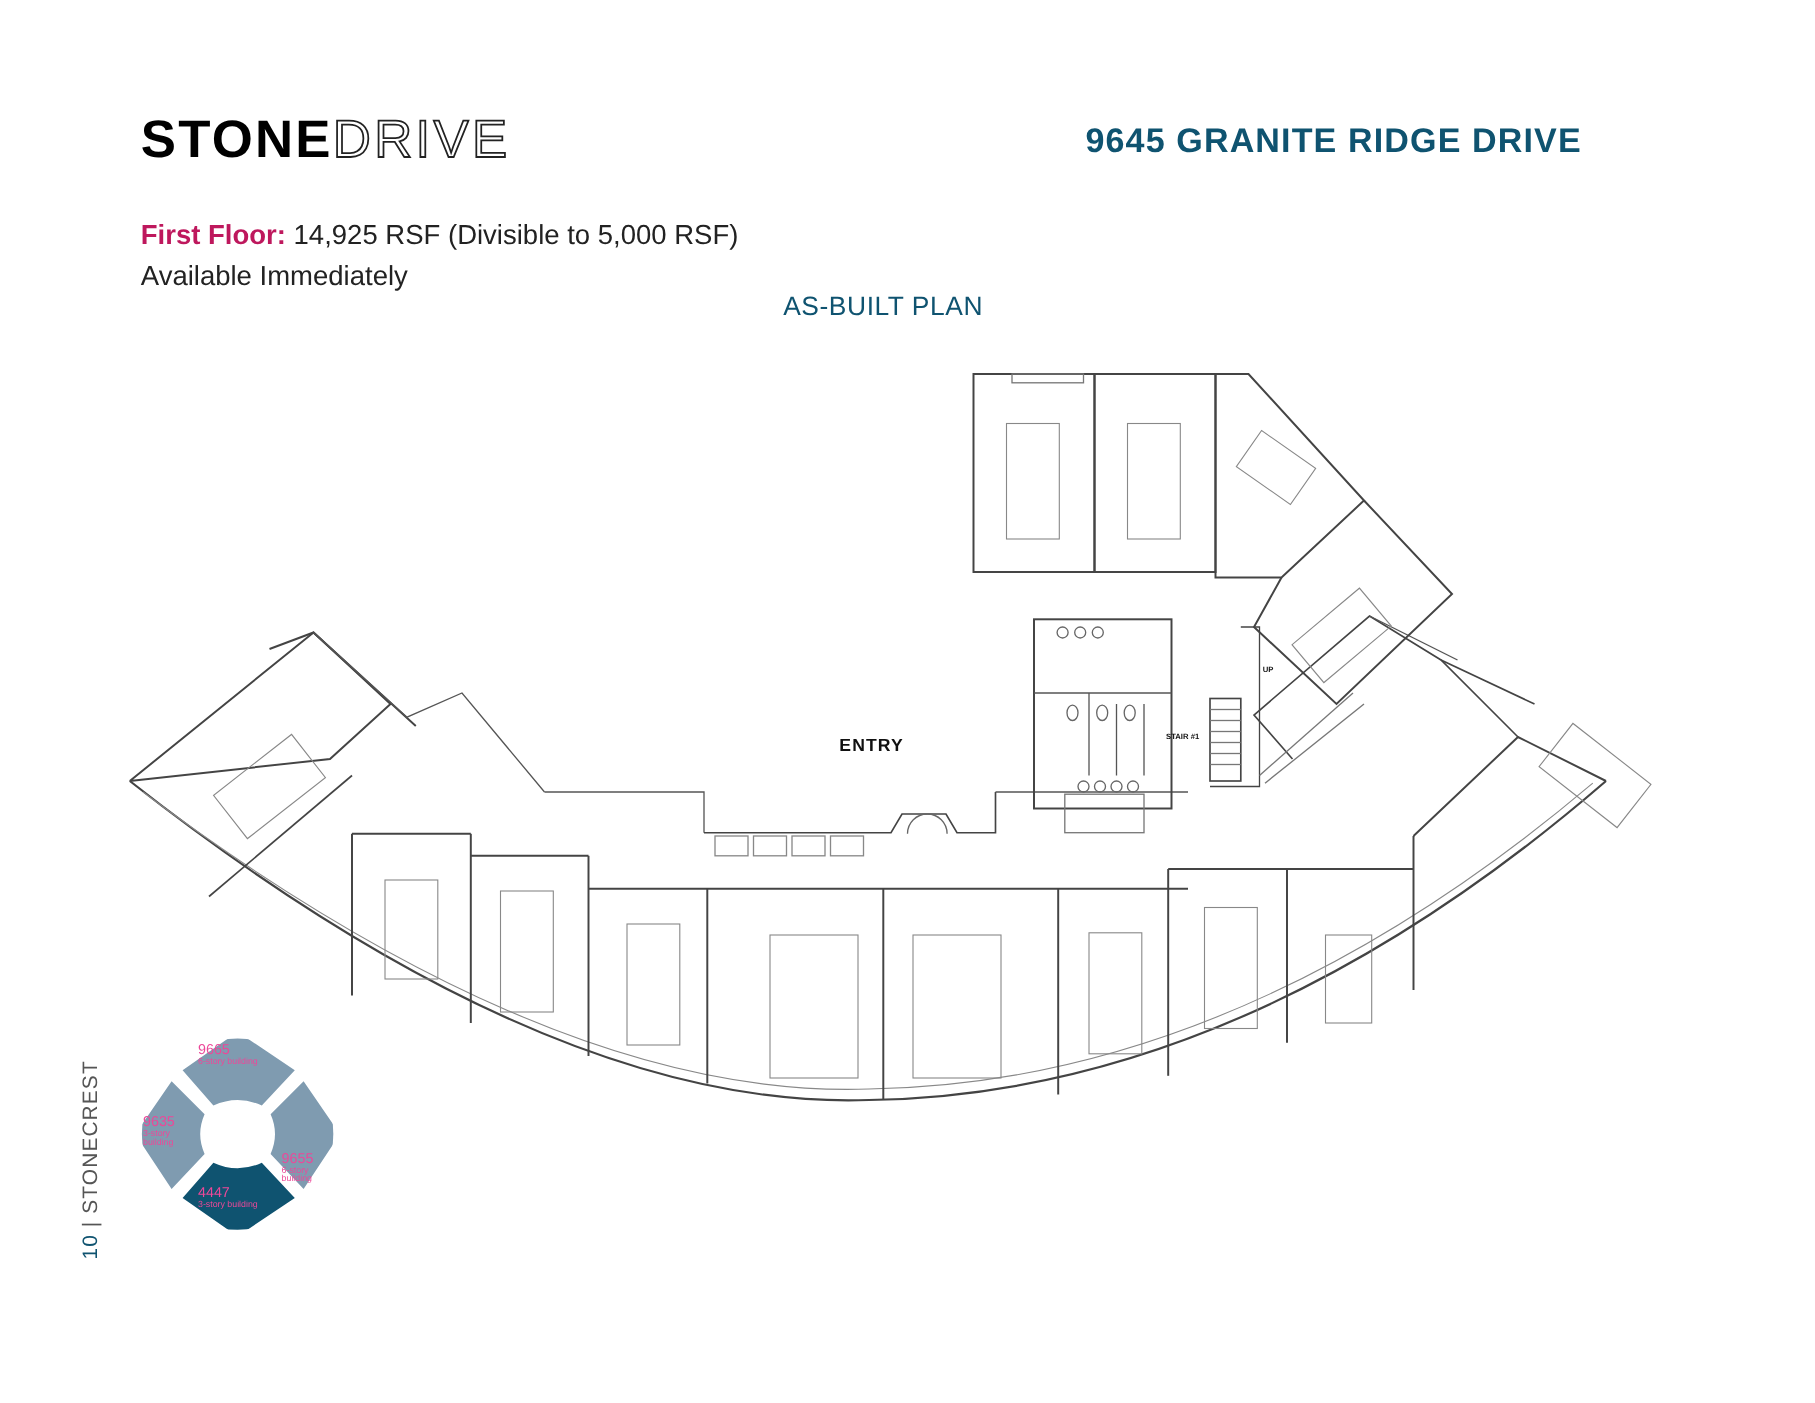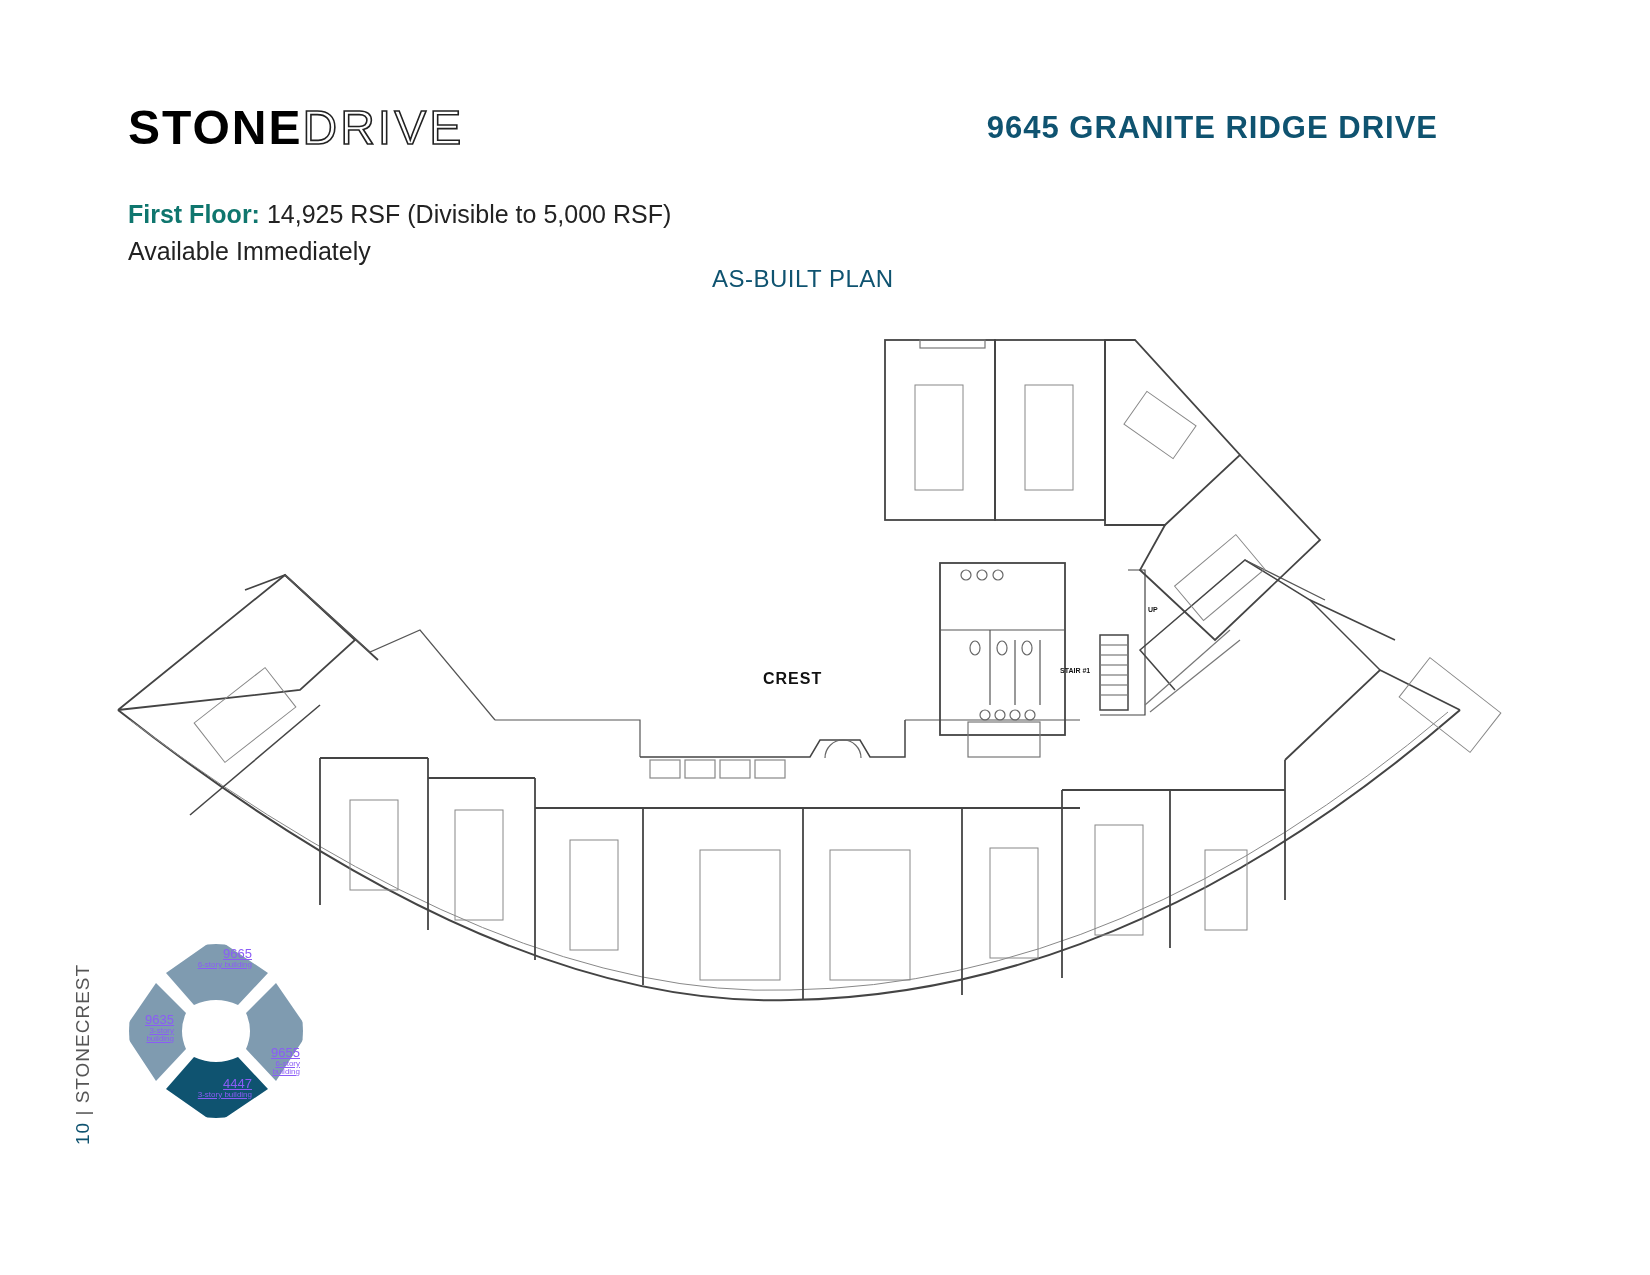--- a/index.html
+++ b/index.html
@@ -2,32 +2,32 @@
 <html><head>
 <meta charset="utf-8">
 <style>
   html, body { margin: 0; padding: 0; background: #ffffff; }
   body { width: 1650px; height: 1275px; position: relative; overflow: hidden; font-family: "Liberation Sans", "DejaVu Sans", sans-serif; color: #1a1a1a; }
   .brand { position: absolute; left: 128px; top: 104px; font-size: 48px; font-weight: 700; letter-spacing: 2px; line-height: 1; }
   .brand .solid { color: #000000; }
   .brand .outline { color: #ffffff; -webkit-text-stroke: 1.6px #222; font-weight: 400; letter-spacing: 3px; }
   .address { position: absolute; right: 212px; top: 110px; font-size: 31px; font-weight: 700; color: #0f5370; letter-spacing: 1px; }
   .floor-line { position: absolute; left: 128px; top: 200px; font-size: 25px; color: #222; white-space: nowrap; }
-  .floor-line .label { color: #0f766e; font-weight: 700; }
+  .floor-line .label { color: #be185d; font-weight: 700; }
   .floor-line .note { }
   .availability { position: absolute; left: 128px; top: 237px; font-size: 25px; color: #222; }
   .plan-caption { position: absolute; left: 712px; top: 265px; font-size: 24px; color: #0f5370; letter-spacing: 0.5px; }
   .entry-label { position: absolute; left: 763px; top: 670px; font-size: 16px; font-weight: 700; letter-spacing: 1px; color: #111; }
   .stair-label { position: absolute; left: 1060px; top: 667px; font-size: 7px; font-weight: 700; color: #111; }
   .up-label { position: absolute; left: 1148px; top: 606px; font-size: 7px; font-weight: 700; color: #111; }
   .side-footer { position: absolute; left: 72px; top: 1145px; transform: rotate(-90deg); transform-origin: left top; font-size: 19px; color: #555; white-space: nowrap; letter-spacing: 1px; }
   .side-footer .num { color: #0f5370; }
   .plan { position: absolute; left: 0; top: 0; }
   .keymap { position: absolute; left: 128px; top: 943px; width: 176px; height: 176px; }
-  .km-label { position: absolute; color: #8b5cf6; text-align: right; line-height: 1.05; text-decoration: underline; }
+  .km-label { position: absolute; color: #ec4899; text-align: left; line-height: 1.05; }
   .km-label .n { font-size: 13px; display: block; }
   .km-label .s { font-size: 8px; display: block; }
 </style>
 </head>
 <body>
 
 <div class="brand">
   <span class="solid">STONE</span><span class="outline">DRIVE</span>
 </div>
 <div class="address">9645 GRANITE RIDGE DRIVE</div>
@@ -135,21 +135,21 @@
     <rect x="650" y="760" width="30" height="18"></rect>
       <rect x="685" y="760" width="30" height="18"></rect>
     <rect x="720" y="760" width="30" height="18"></rect>
       <rect x="755" y="760" width="30" height="18"></rect>
   </g>
 
   <path d="M825 758 A 18 18 0 0 1 843 740" stroke="#666"></path>
   <path d="M861 758 A 18 18 0 0 0 843 740" stroke="#666"></path>
 </svg>
 
-<div class="entry-label">CREST</div>
+<div class="entry-label">ENTRY</div>
 <div class="stair-label">STAIR #1</div>
 <div class="up-label">UP</div>
 
 <div class="keymap">
   <svg width="176" height="176" viewBox="0 0 176 176">
     <defs>
       <clipPath id="circ">
           <circle cx="88" cy="88" r="87"></circle>
         </clipPath>
     </defs>

